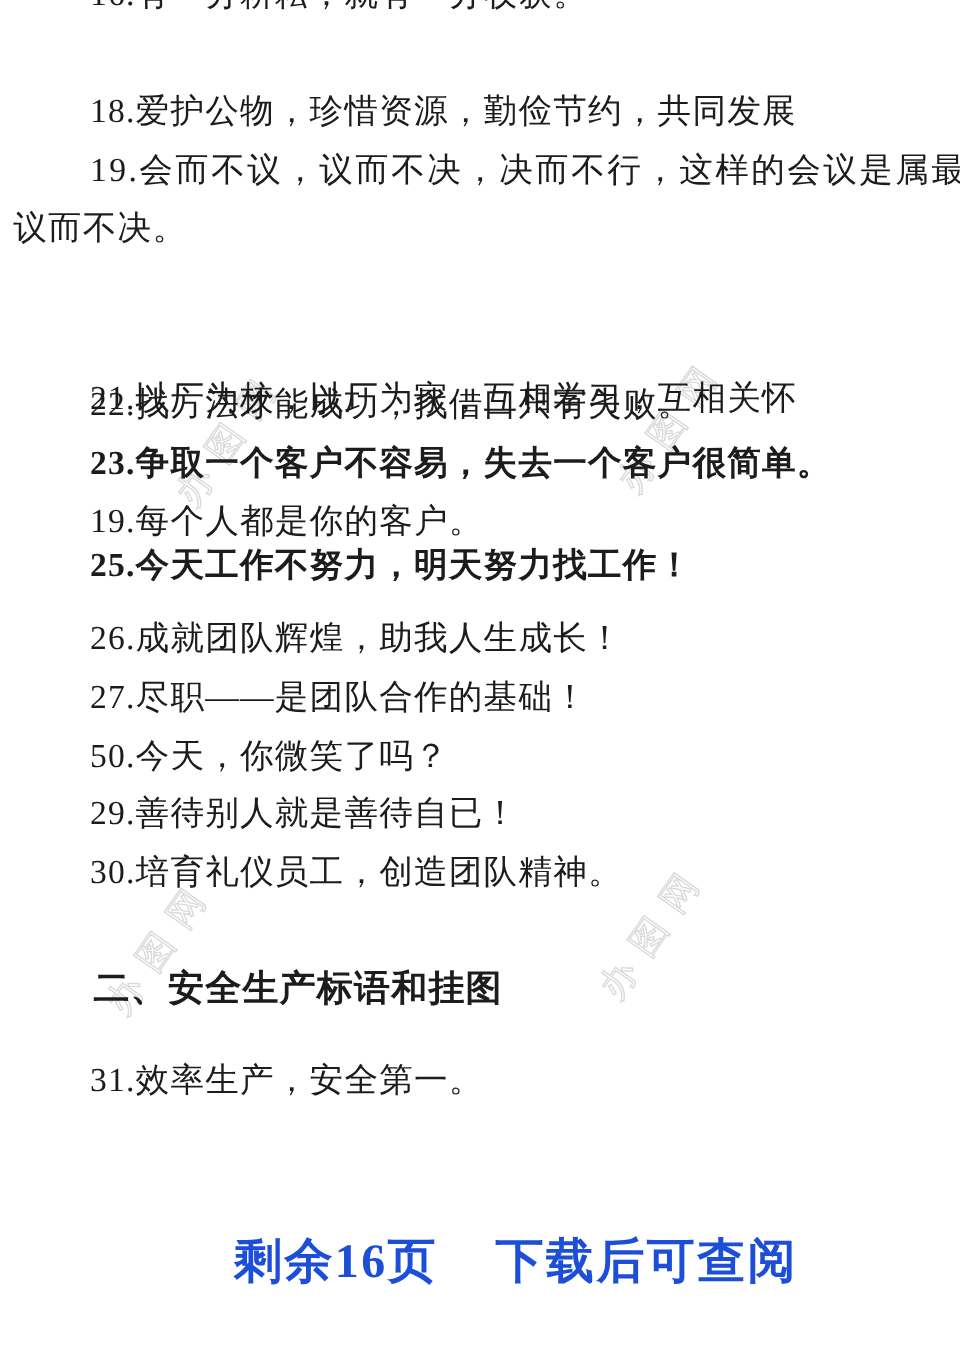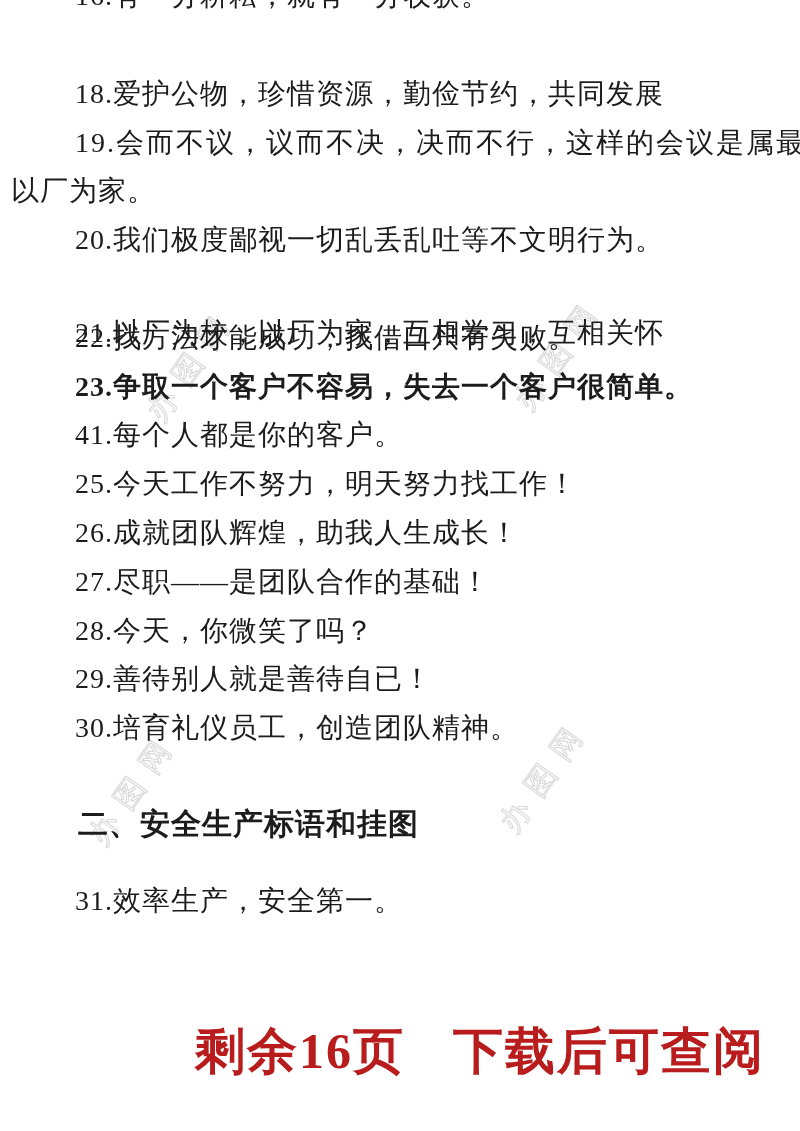--- a/index.html
+++ b/index.html
@@ -57,51 +57,50 @@
   .sec-line-31{top:857px;margin-top:20px;}
   .sec-line-32{top:897px;}
   
   .footer{
     position:absolute;
     left:195px;
     top:1025px;
     height:52px;
     line-height:52px;
     font-weight:700;
-    font-size:50px;
+    font-size:40px;
     letter-spacing:2px;
-    color:#b91c1c;
+    color:#1d4ed8;
     white-space:nowrap;
     z-index:2;
   }
   .footer .gap{display:inline-block;width:48px;}
 </style>
 </head>
 <body>
 
 <div id="page">
 
   <div class="wm" style="left:192px;top:364px;">办图网</div>
   <div class="wm" style="left:560px;top:353px;">办图网</div>
   <div class="wm" style="left:134px;top:788px;">办图网</div>
   <div class="wm" style="left:545px;top:775px;">办图网</div>
 
   <div class="line indent" style="top:-28px;">16.有一分耕耘，就有一分收获。</div>
   <div class="line indent" style="top:70px;">18.爱护公物，珍惜资源，勤俭节约，共同发展</div>
   <div class="line indent stretch" style="top:119px;">19.会而不议，议而不决，决而不行，这样的会议是属最浪</div>
-  <div class="line" style="top:167px;">以厂为家。</div>
-  <div class="line indent" style="top:216px;">20.我们极度鄙视一切乱丢乱吐等不文明行为。</div>
+  <div class="line" style="top:167px;">议而不决。</div>
   <div class="line indent" style="top:265px;margin-top:44px;">21.以厂为校，以厂为家，互相学习，互相关怀</div>
   <div class="line indent" style="top:314px;">22.找方法才能成功，找借口只有失败。</div>
   <div class="line indent" style="top:363px;font-weight:bold;">23.争取一个客户不容易，失去一个客户很简单。</div>
-  <div class="line indent" style="top:411px;">41.每个人都是你的客户。</div>
-  <div class="line indent" style="top:460px;">25.今天工作不努力，明天努力找工作！</div>
+  <div class="line indent" style="top:411px;">19.每个人都是你的客户。</div>
+  <div class="line indent" style="top:448px;font-weight:bold;">25.今天工作不努力，明天努力找工作！</div>
   <div class="line indent" style="top:509px;">26.成就团队辉煌，助我人生成长！</div>
   <div class="line indent" style="top:558px;">27.尽职——是团队合作的基础！</div>
-  <div class="line indent" style="top:607px;">28.今天，你微笑了吗？</div>
+  <div class="line indent" style="top:607px;">50.今天，你微笑了吗？</div>
   <div class="line indent" style="top:655px;">29.善待别人就是善待自已！</div>
   <div class="line indent" style="top:704px;">30.培育礼仪员工，创造团队精神。</div>
 
   <div class="heading">二、安全生产标语和挂图</div>
   <div class="line indent sec-line-31">31.效率生产，安全第一。</div>
 
   <div class="footer">
     <span>剩余16页</span><span class="gap"></span><span>下载后可查阅</span>
   </div>
 

